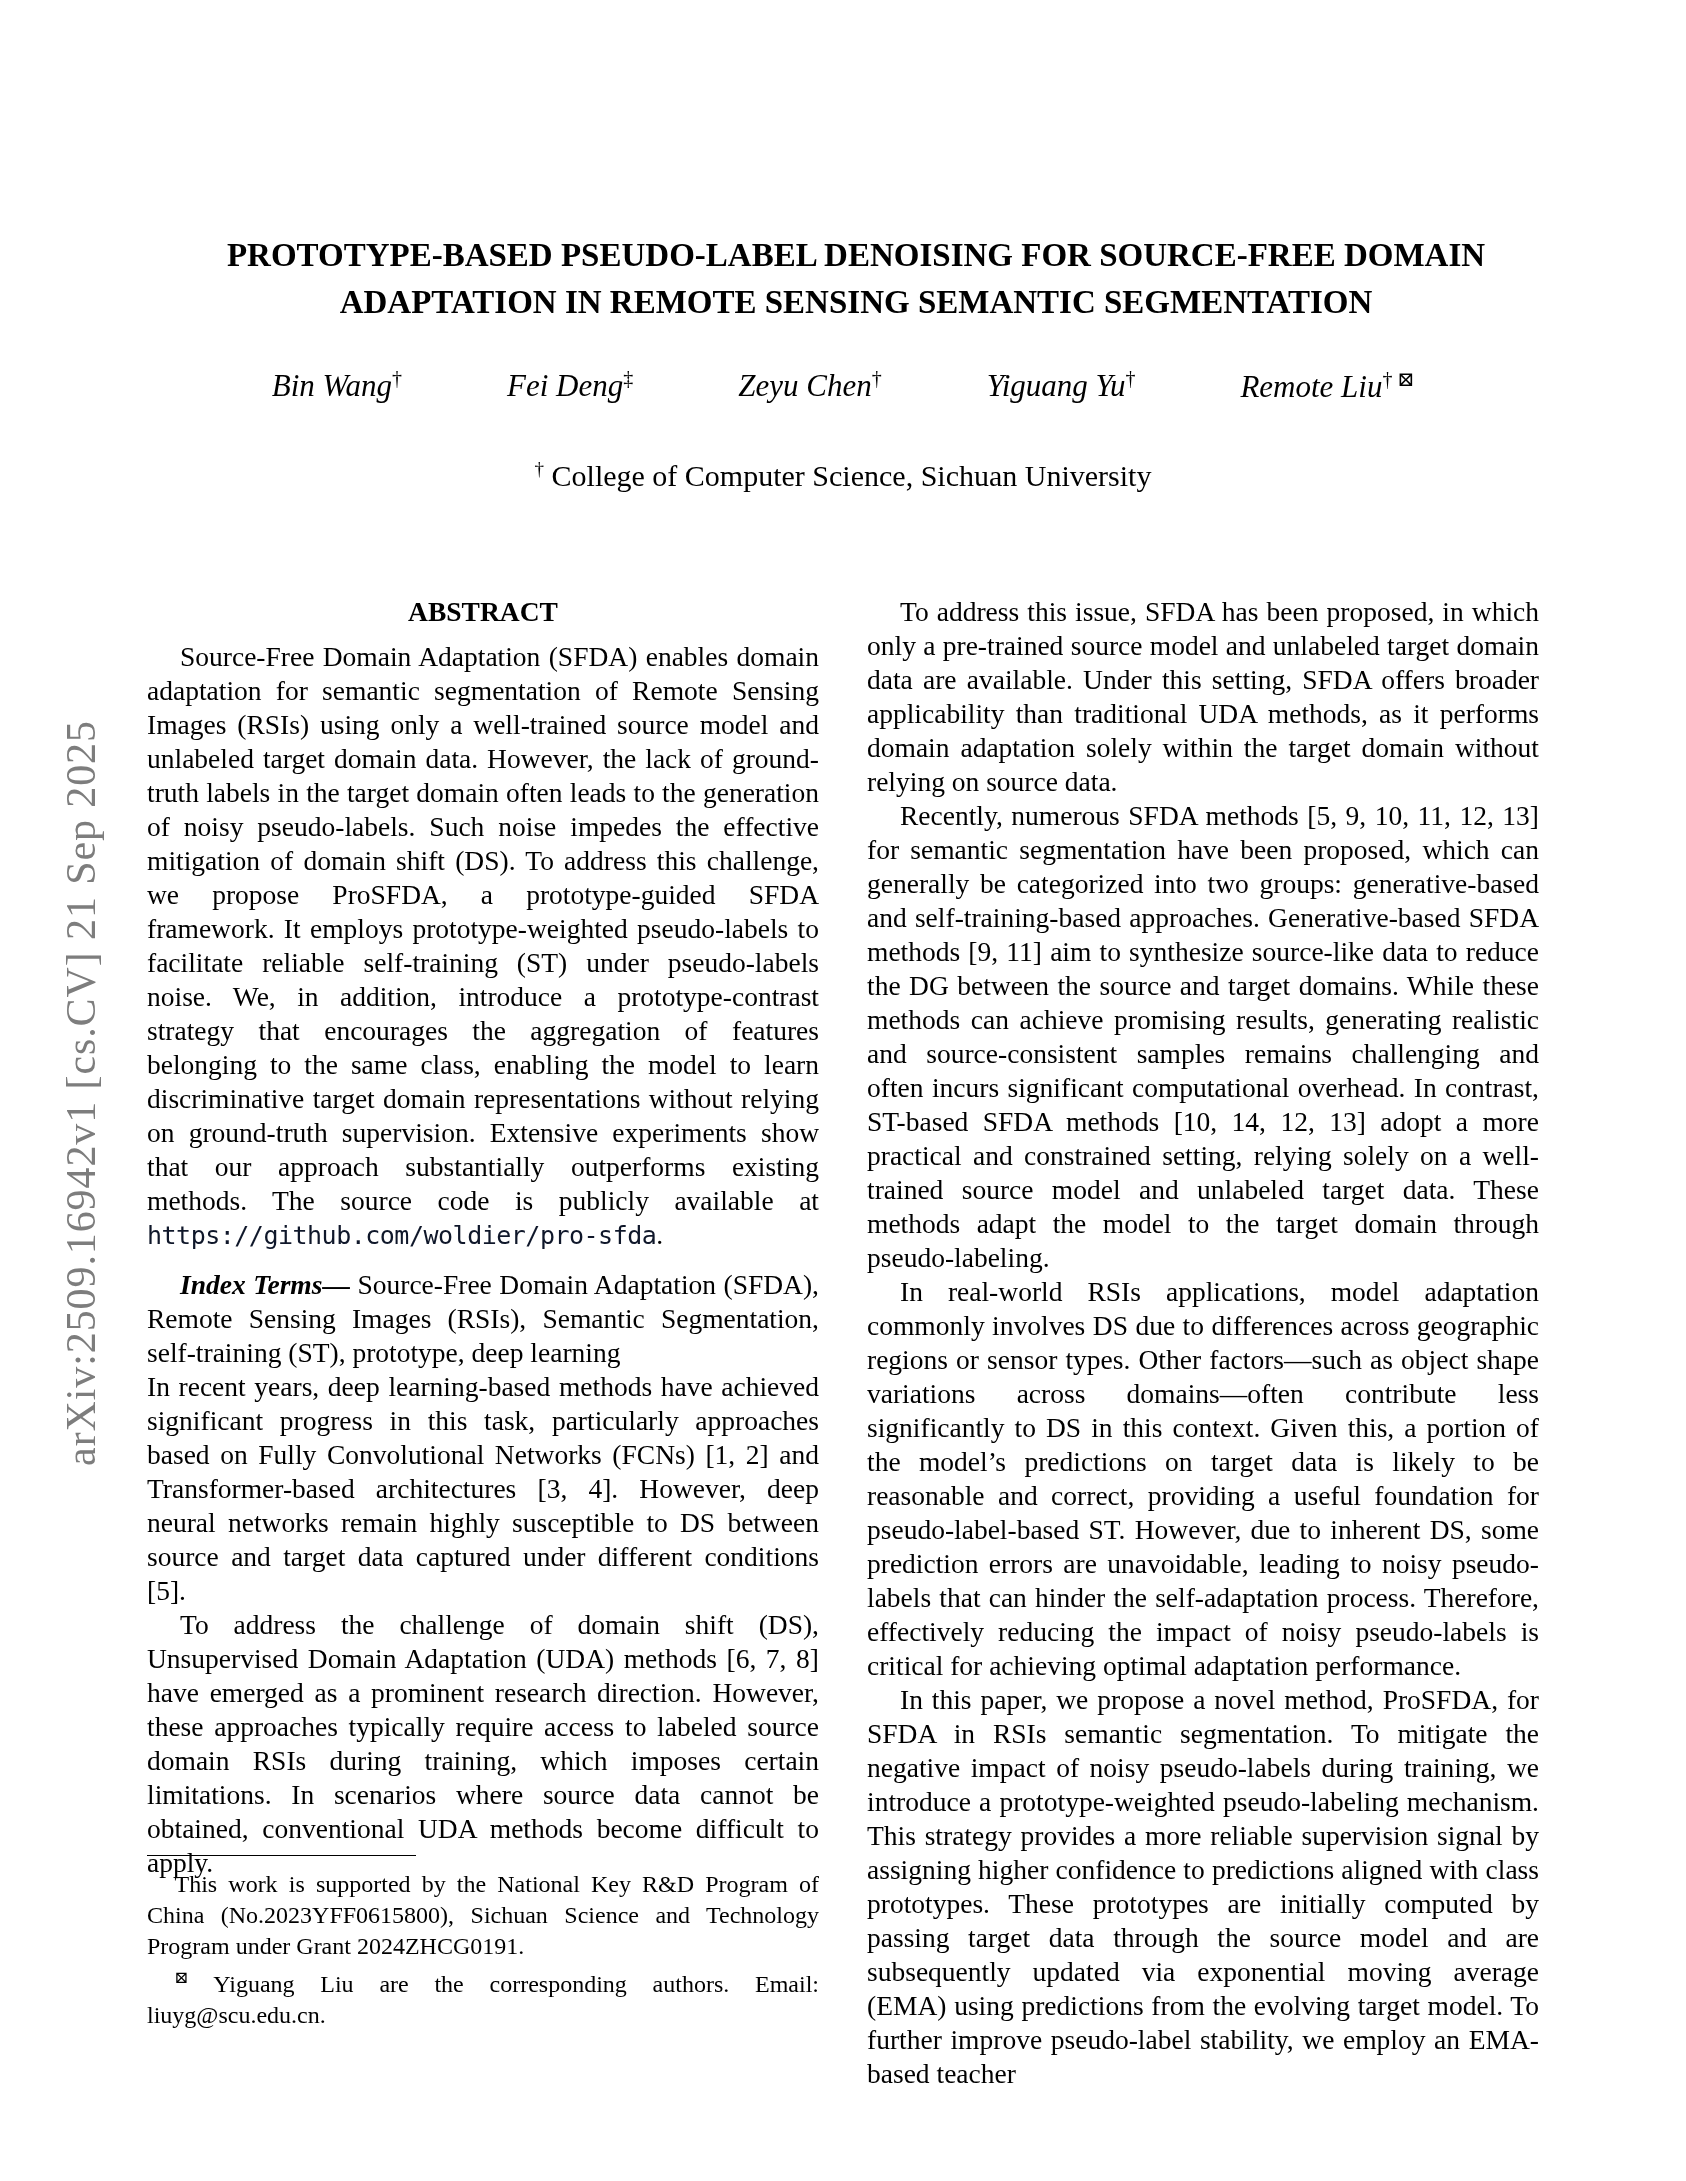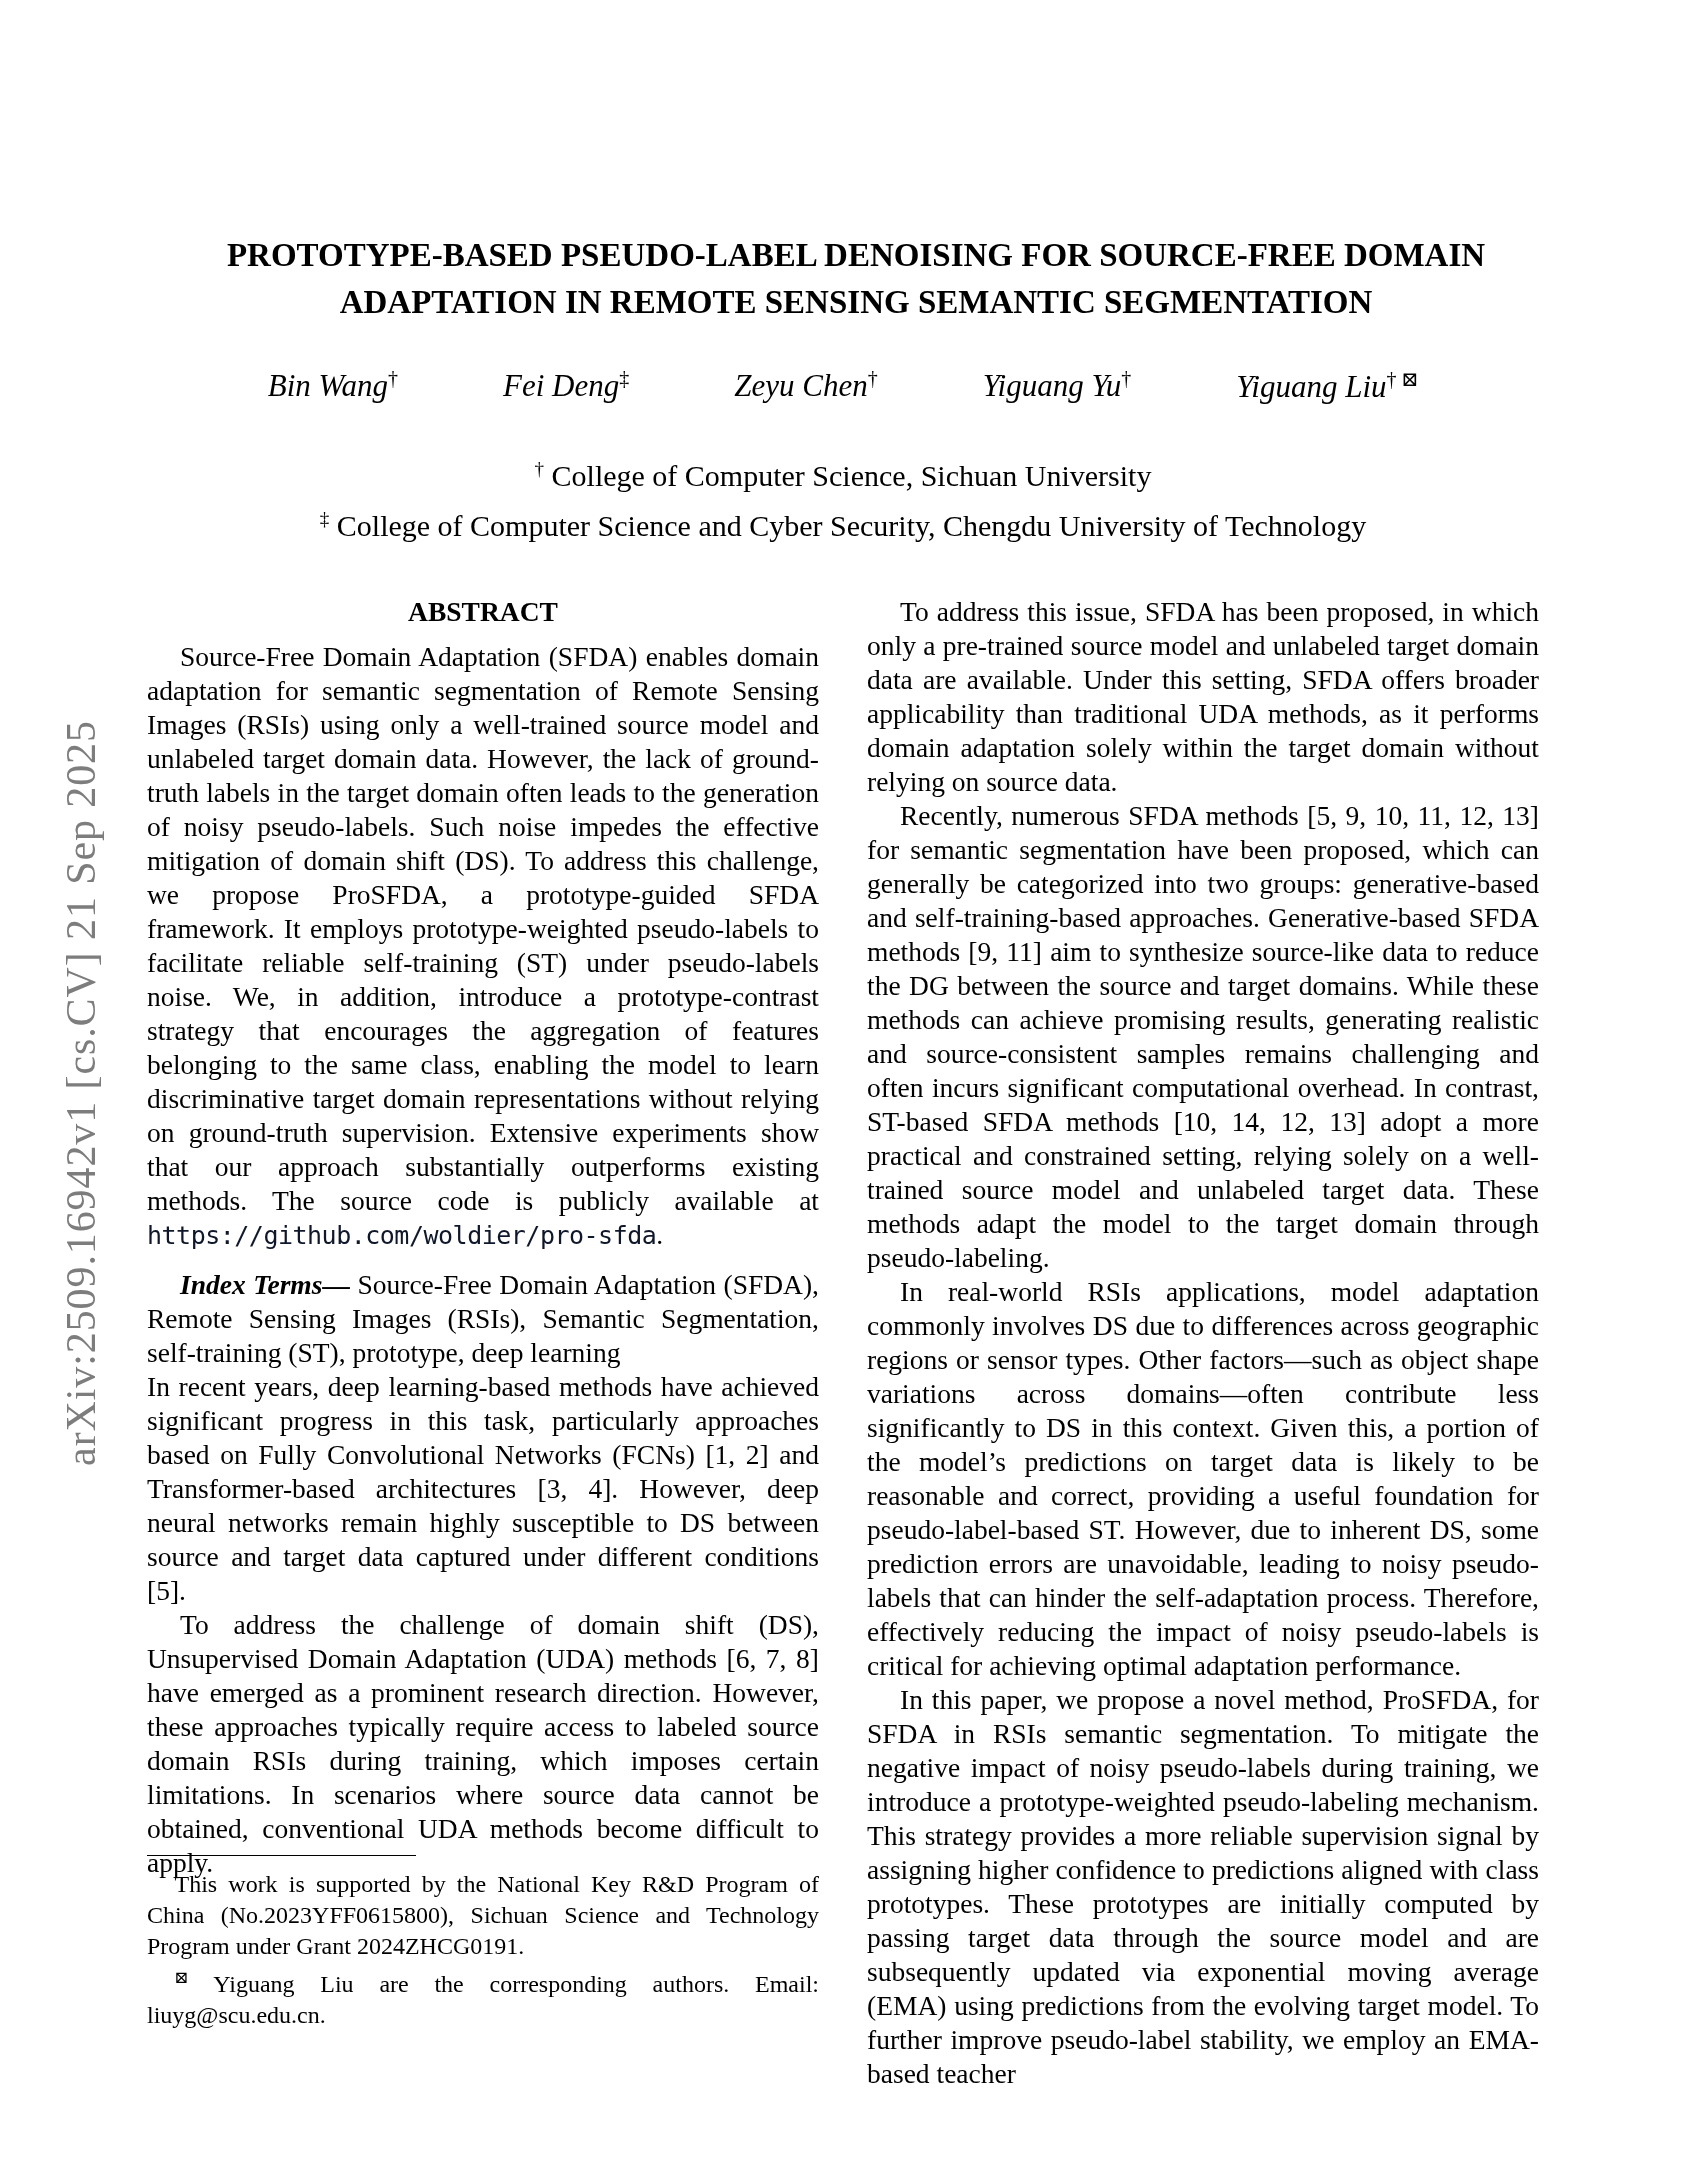--- a/index.html
+++ b/index.html
@@ -114,26 +114,25 @@
   <div class="title-block">
     <div>PROTOTYPE-BASED PSEUDO-LABEL DENOISING FOR SOURCE-FREE DOMAIN</div>
     <div>ADAPTATION IN REMOTE SENSING SEMANTIC SEGMENTATION</div>
   </div>
 
   <div class="authors-row">
     <span class="author"><span>Bin Wang</span><sup>†</sup></span>
     <span class="author"><span>Fei Deng</span><sup>‡</sup></span>
     <span class="author"><span>Zeyu Chen</span><sup>†</sup></span>
     <span class="author"><span>Yiguang Yu</span><sup>†</sup></span>
-    <span class="author"><span>Yiguang Liu</span><sup>† ⊠</sup></span>
+    <span class="author"><span>Remote Liu</span><sup>† ⊠</sup></span>
   </div>
 
   <div class="affiliations">
     <div><sup>†</sup><span> College of Computer Science, Sichuan University</span></div>
-    <div><sup>‡</sup><span> College of Computer Science and Cyber Security, Chengdu University of Technology</span></div>
   </div>
 
   <div class="col col-left">
     <div class="section-heading abstract-heading">ABSTRACT</div>
     <p><span>Source-Free Domain Adaptation (SFDA) enables domain adaptation for semantic segmentation of Remote Sensing Images (RSIs) using only a well-trained source model and unlabeled target domain data. However, the lack of ground-truth labels in the target domain often leads to the generation of noisy pseudo-labels. Such noise impedes the effective mitigation of domain shift (DS). To address this challenge, we propose ProSFDA, a prototype-guided SFDA framework. It employs prototype-weighted pseudo-labels to facilitate reliable self-training (ST) under pseudo-labels noise. We, in addition, introduce a prototype-contrast strategy that encourages the aggregation of features belonging to the same class, enabling the model to learn discriminative target domain representations without relying on ground-truth supervision. Extensive experiments show that our approach substantially outperforms existing methods. The source code is publicly available at </span><a class="mono code-link" href="#">https://github.com/woldier/pro-sfda</a><span>.</span></p>
     <p class="index-terms"><span class="bi">Index Terms—</span><span> Source-Free Domain Adaptation (SFDA), Remote Sensing Images (RSIs), Semantic Segmentation, self-training (ST), prototype, deep learning</span></p>
     <p class="noindent">In recent years, deep learning-based methods have achieved significant progress in this task, particularly approaches based on Fully Convolutional Networks (FCNs) [1, 2] and Transformer-based architectures [3, 4]. However, deep neural networks remain highly susceptible to DS between source and target data captured under different conditions [5].</p>
     <p>To address the challenge of domain shift (DS), Unsupervised Domain Adaptation (UDA) methods [6, 7, 8] have emerged as a prominent research direction. However, these approaches typically require access to labeled source domain RSIs during training, which imposes certain limitations. In scenarios where source data cannot be obtained, conventional UDA methods become difficult to apply.</p>
   </div>
 

